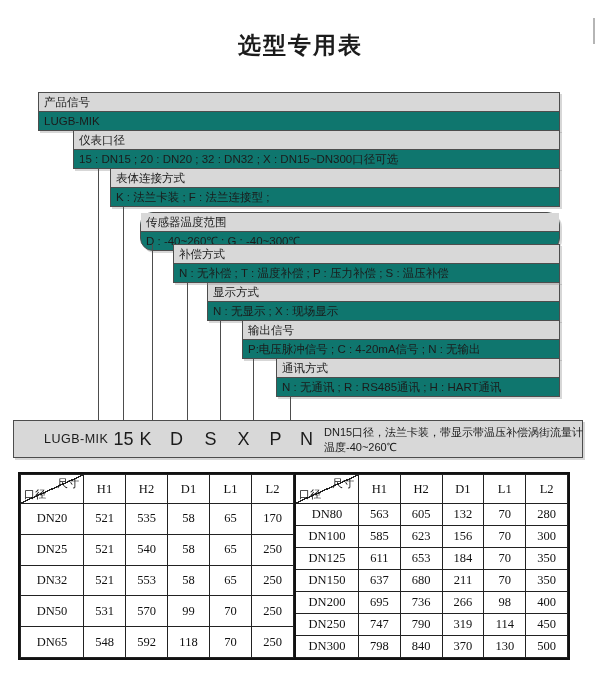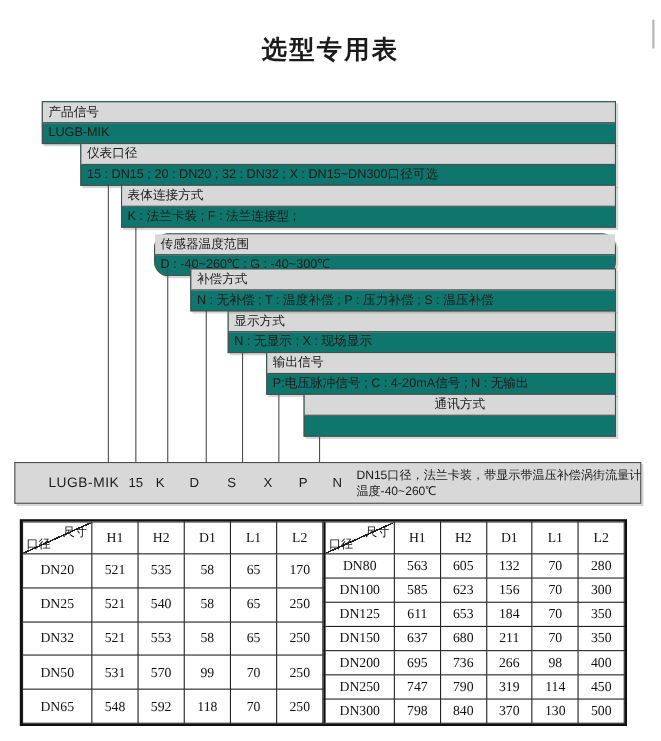--- a/index.html
+++ b/index.html
@@ -34,21 +34,21 @@
   .example-box {
     position:absolute; left:13px; top:420px; width:570px; height:38px;
     box-sizing:border-box; background:#d8d8d8; border:1px solid #4d4d4d;
     box-shadow:2px 2px 0 rgba(140,140,140,0.35);
   }
   .example-box .model {
     position:absolute; left:30px; top:50%; transform:translateY(-50%);
     font-size:12.5px; letter-spacing:0.5px;
   }
   .example-box .code {
-    position:absolute; top:50%; transform:translate(-50%,-50%); font-size:12px;padding-left:29px;
+    position:absolute; top:50%; transform:translate(-50%,-50%); font-size:18px;padding-left:29px;
   }
   .example-box .desc {
     position:absolute; left:310px; top:4px; width:262px;
     font-size:11px; line-height:15px;
   }
   
   .dim-table-wrap {
     position:absolute; left:18px; top:472px; width:548px;
     border:2px solid #111111; display:flex; background:#ffffff;
   }
@@ -102,22 +102,23 @@
     <div class="vl">N : 无显示 ; X : 现场显示</div>
   </div>
   <div class="sel-box" style="left:173px; top:244px;">
     <div class="hd">补偿方式</div>
     <div class="vl">N : 无补偿 ; T : 温度补偿 ; P : 压力补偿 ; S : 温压补偿</div>
   </div>
   <div class="sel-box" style="left:242px; top:320px;">
     <div class="hd">输出信号</div>
     <div class="vl">P:电压脉冲信号 ; C : 4-20mA信号 ; N : 无输出</div>
   </div>
-  <div class="sel-box" style="left:276px; top:358px;text-align:center;">
+  <div class="sel-box" style="left:276px; top:358px;">
     <div class="hd">通讯方式</div>
+    <div class="vl">N : 无通讯 ; R : RS485通讯 ; H : HART通讯</div>
   </div>
 
   <div class="vline" style="left:98px;  top:168px; height:252px;"></div>
   <div class="vline" style="left:123px; top:206px; height:214px;"></div>
   <div class="vline" style="left:152px; top:244px; height:176px;"></div>
   <div class="vline" style="left:187px; top:282px; height:138px;"></div>
   <div class="vline" style="left:220px; top:320px; height:100px;"></div>
   <div class="vline" style="left:253px; top:358px; height:62px;"></div>
   <div class="vline" style="left:290px; top:397px; height:23px;"></div>
 

